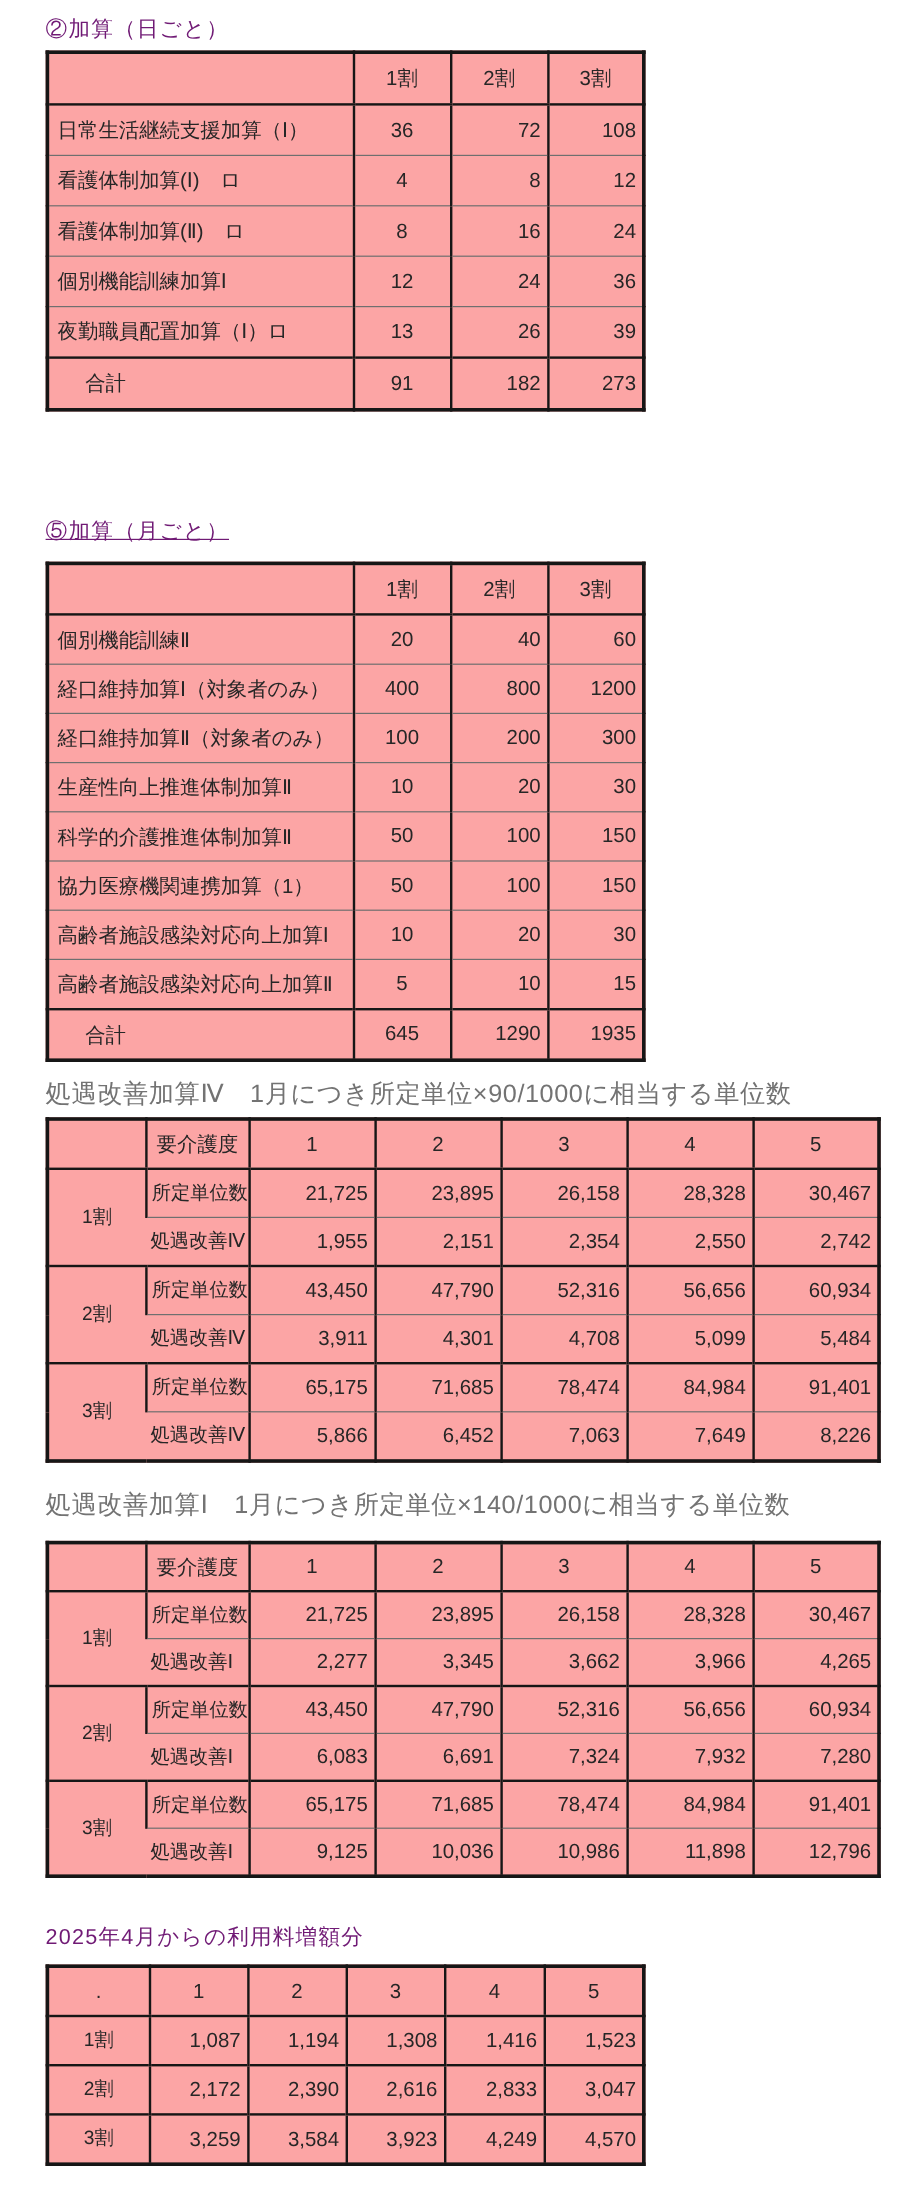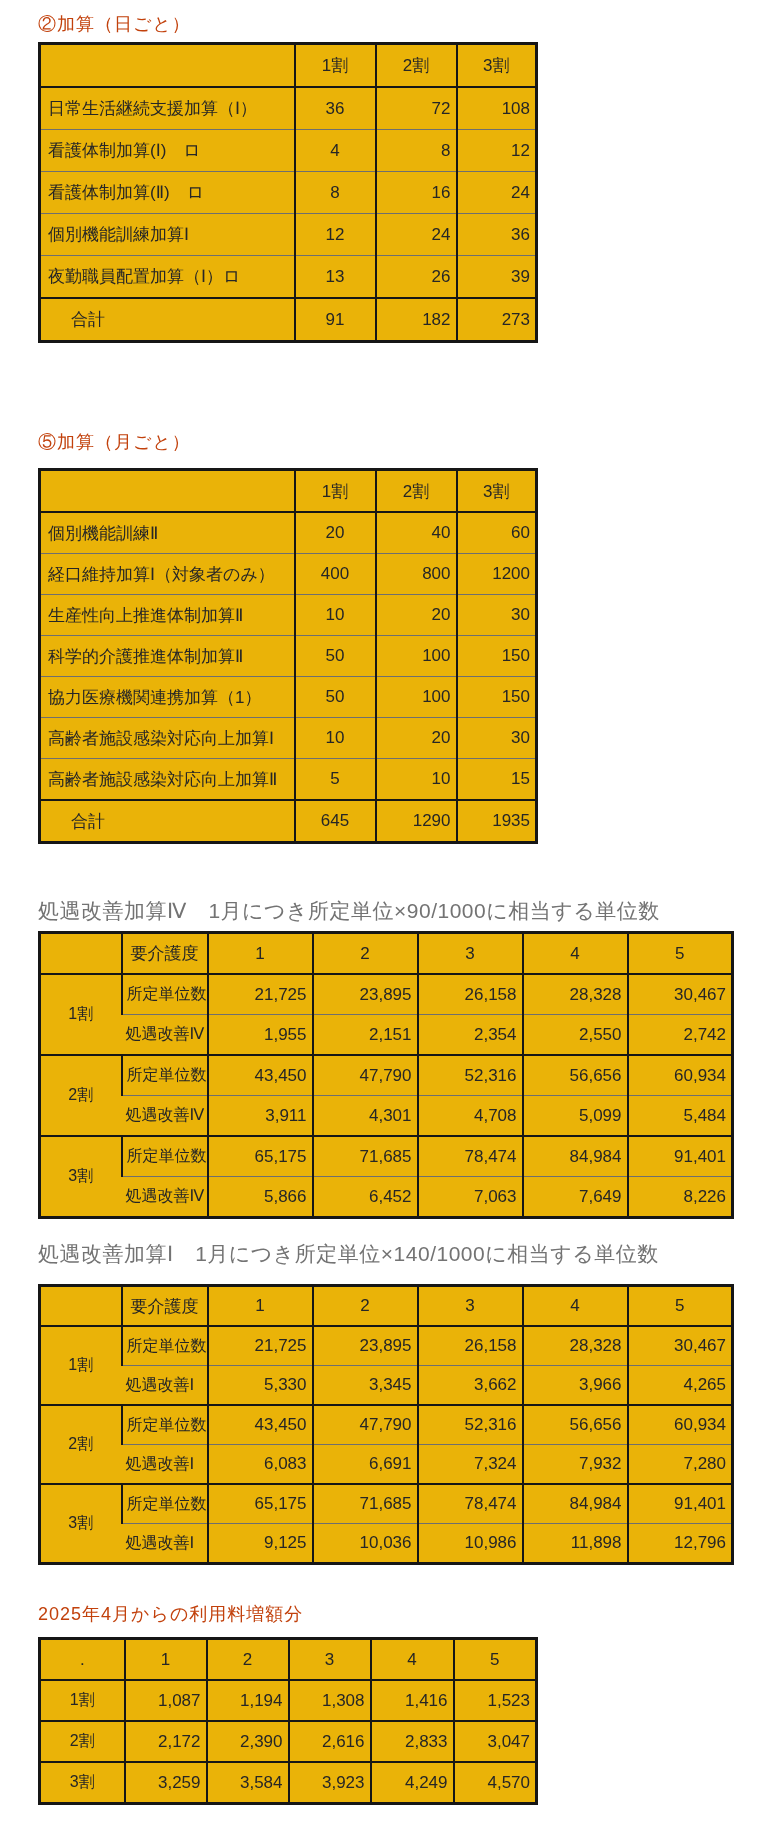--- a/index.html
+++ b/index.html
@@ -10,37 +10,37 @@
     background:#ffffff;
     font-family:"Liberation Sans", sans-serif;
     color:#222222;
     overflow:hidden;
   }
   .title{
     position:absolute;
     left:38px;
     font-size:18px;
     letter-spacing:1px;
-    color:#c2410c;
+    color:#701a75;
     white-space:nowrap;
   }
   .red-title{
     position:absolute;
     left:38px;
     font-size:21px;
     letter-spacing:0.5px;
     color:#737373;
     white-space:nowrap;
   }
   table{
     position:absolute;
     left:38px;
     border-collapse:collapse;
     table-layout:fixed;
-    background:#eab308;
+    background:#fca5a5;
     border:3px solid #161616;
   }
   th,td{
     border-left:2px solid #161616;
     border-top:1px solid #6f6f6f;
     font-weight:normal;
     white-space:nowrap;
     overflow:hidden;
     vertical-align:middle;
     font-size:17px;
@@ -59,21 +59,21 @@
   .rate{text-align:center;font-size:16px;}
   
   .t-daily th,.t-daily td{height:41px;}
   .t-monthly th,.t-monthly td{height:40px;}
   .t-s4 th,.t-s4 td{height:39px;}
   .t-s1 th,.t-s1 td{height:38px;}
   .t-inc th,.t-inc td{height:39px;}
   
   #title-daily{top:12px;}
   #table-daily{top:42px;}
-  #title-monthly{top:430px;}
+  #title-monthly{top:430px;text-decoration:underline;}
   #table-monthly{top:468px;}
   #title-s4{top:897px;}
   #table-s4{top:931px;}
   #title-s1{top:1240px;}
   #table-s1{top:1284px;}
   #title-inc{top:1602px;}
   #table-inc{top:1637px;}
 </style>
 </head>
 <body>
@@ -159,20 +159,26 @@
           <td class="r">40</td>
           <td class="r">60</td>
         </tr>
         <tr>
           <td class="lbl">経口維持加算Ⅰ（対象者のみ）</td>
           <td class="c">400</td>
           <td class="r">800</td>
           <td class="r">1200</td>
         </tr>
         <tr>
+          <td class="lbl">経口維持加算Ⅱ（対象者のみ）</td>
+          <td class="c">100</td>
+          <td class="r">200</td>
+          <td class="r">300</td>
+        </tr>
+        <tr>
           <td class="lbl">生産性向上推進体制加算Ⅱ</td>
           <td class="c">10</td>
           <td class="r">20</td>
           <td class="r">30</td>
         </tr>
         <tr>
           <td class="lbl">科学的介護推進体制加算Ⅱ</td>
           <td class="c">50</td>
           <td class="r">100</td>
           <td class="r">150</td>
@@ -308,21 +314,21 @@
           <td class="rate" rowspan="2">1割</td>
           <td class="sub">所定単位数</td>
           <td class="r">21,725</td>
           <td class="r">23,895</td>
           <td class="r">26,158</td>
           <td class="r">28,328</td>
           <td class="r">30,467</td>
         </tr>
         <tr>
           <td class="sub">処遇改善Ⅰ</td>
-          <td class="r">5,330</td>
+          <td class="r">2,277</td>
           <td class="r">3,345</td>
           <td class="r">3,662</td>
           <td class="r">3,966</td>
           <td class="r">4,265</td>
         </tr>
         <tr class="thick">
           <td class="rate" rowspan="2">2割</td>
           <td class="sub">所定単位数</td>
           <td class="r">43,450</td>
           <td class="r">47,790</td>

